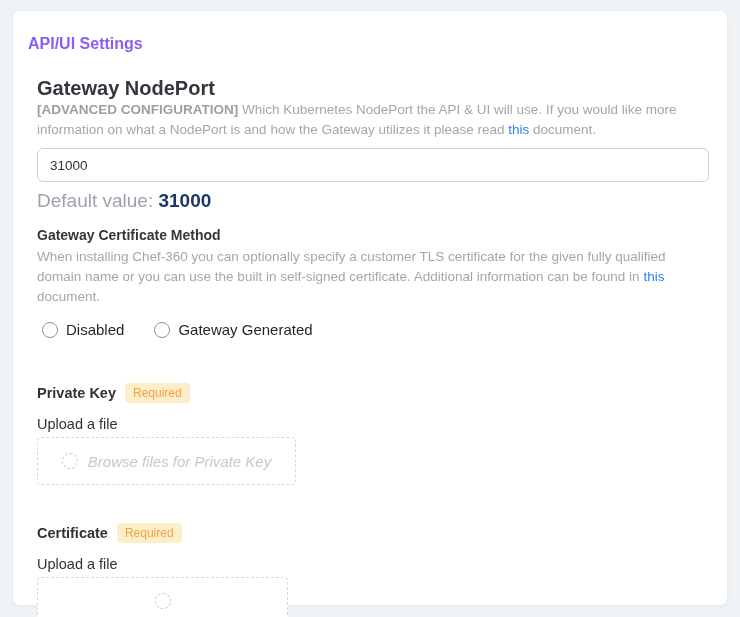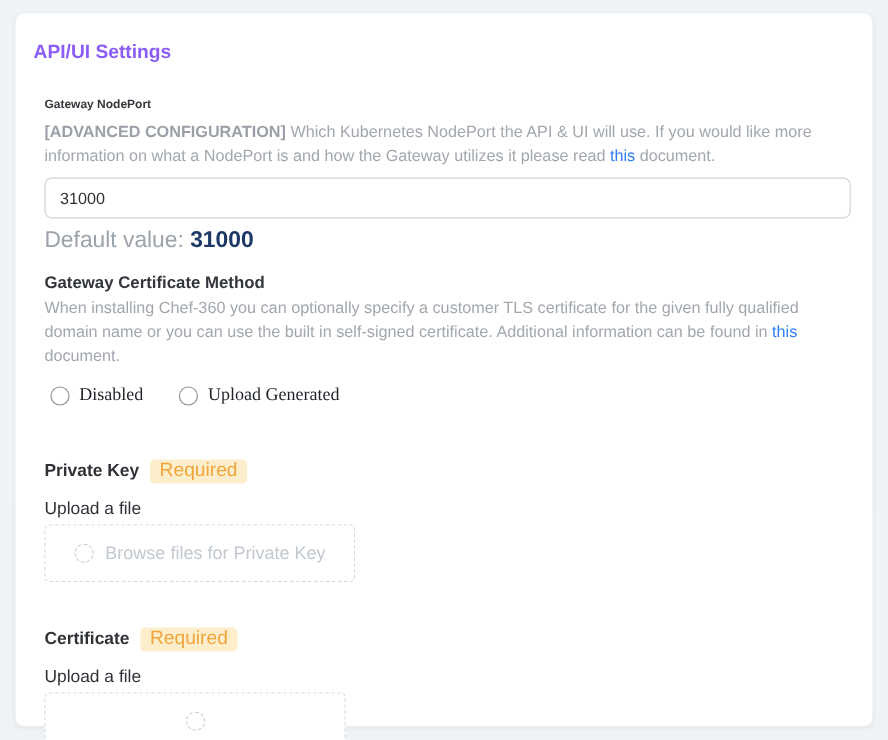--- a/index.html
+++ b/index.html
@@ -23,21 +23,21 @@
   .card-title {
     margin-top: 23px;
     font-size: 16px;
     line-height: 19px;
     font-weight: 700;
     color: #8b5cf6;
   }
   .content { padding: 0 9px; }
   .field-label {
     margin-top: 26px;
-    font-size: 10px;
+    font-size: 20px;
     line-height: 18px;
     font-weight: 600;
     color: #33363c;
   }
   .description {
     margin-top: 3px;
     font-size: 13.5px;
     line-height: 20px;
     color: #a2a7ae;
     max-width: 676px;
@@ -99,37 +99,37 @@
     flex: 0 0 auto;
   }
   .radio-item.checked .radio-circle { border-color: #5f636a; }
   .radio-item.checked .radio-circle::after {
     content: "";
     position: absolute;
     left: 2px; top: 2px; right: 2px; bottom: 2px;
     border-radius: 50%;
     background: #5f636a;
   }
-  .radio-label { font-size: 15px; color: #1f2328; font-family: Liberation Serif, serif; }
+  .radio-label { font-size: 15px; color: #1f2328; }
   .file-label-row {
     display: flex;
     align-items: center;
     gap: 9px;
     font-size: 14.5px;
     font-weight: 600;
     color: #2f3237;
     line-height: 19px;
   }
   .row-private-key { margin-top: 45px; }
   .row-certificate { margin-top: 38px; }
   .required-badge {
     display: inline-block;
     background: #fceecb;
     color: #f0a43c;
-    font-size: 16px;
+    font-size: 12px;
     font-weight: 400;
     line-height: 14px;
     padding: 3px 8px;
     border-radius: 4px;
   }
   .upload-label {
     margin-top: 12px;
     font-size: 14.5px;
     line-height: 18px;
     font-weight: 400;
@@ -141,20 +141,21 @@
     border: 1px dashed #d5d9de;
     border-radius: 4px;
     background: #fff;
     display: flex;
     align-items: center;
     justify-content: center;
     gap: 10px;
     cursor: pointer;
     color: #c3c9d1;
     font-size: 15px;
+    font-style: italic;
   }
   .browse-box.private-key { width: 259px; }
   .browse-box.certificate { width: 251px; }
   .dashed-circle-icon {
     width: 16px; height: 16px;
     border: 1px dashed #c6ccd4;
     border-radius: 50%;
     flex: 0 0 auto;
   }
 </style>
@@ -176,21 +177,21 @@
     <div class="section-label">Gateway Certificate Method</div>
     <p class="description"><span>When installing Chef-360 you can optionally specify a customer TLS certificate for the given fully qualified domain name or you can use the built in self-signed certificate. Additional information can be found in </span><a class="doc-link">this</a><span> document.</span></p>
 
     <div class="radio-row">
       <label class="radio-item">
         <span class="radio-circle"></span>
         <span class="radio-label">Disabled</span>
       </label>
       <label class="radio-item">
         <span class="radio-circle"></span>
-        <span class="radio-label">Upload Generated</span>
+        <span class="radio-label">Gateway Generated</span>
       </label>
     </div>
 
     <div class="file-label-row row-private-key">
       <span>Private Key</span>
       <span class="required-badge">Required</span>
     </div>
     <div class="upload-label">Upload a file</div>
     <div class="browse-box private-key">
       <span class="dashed-circle-icon"></span>

